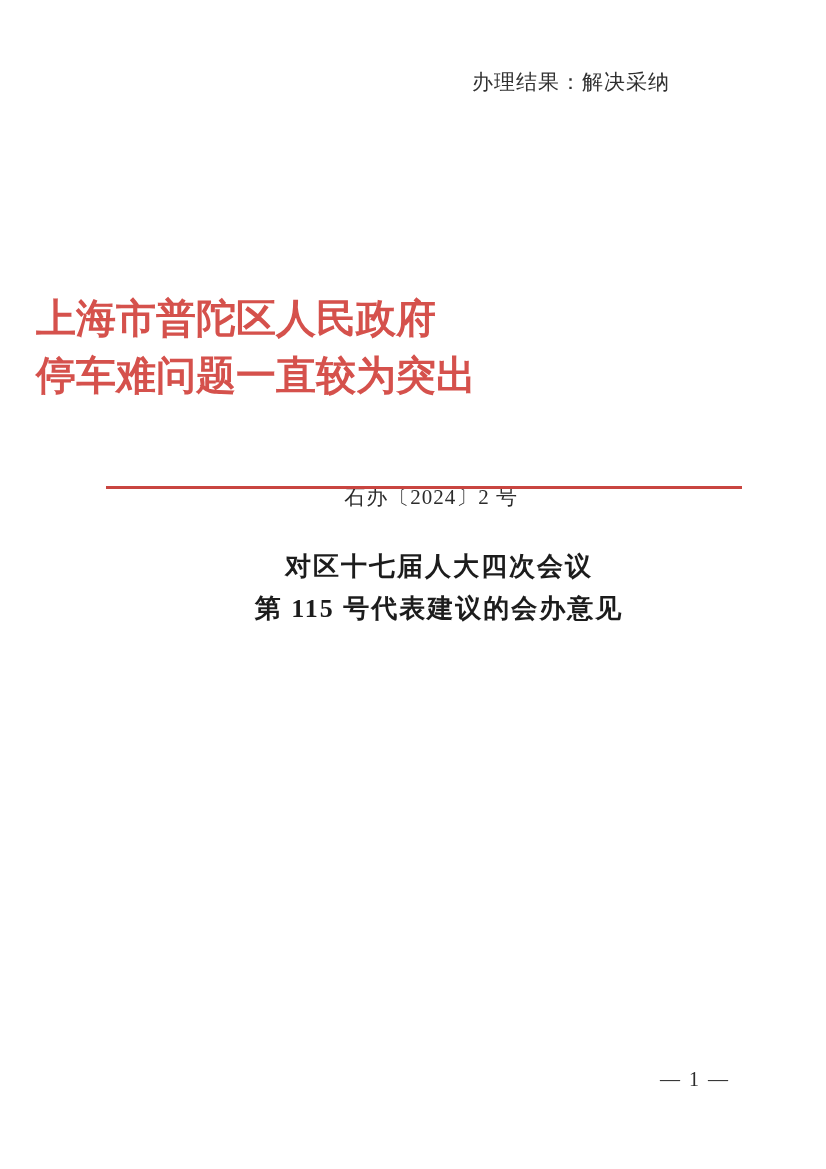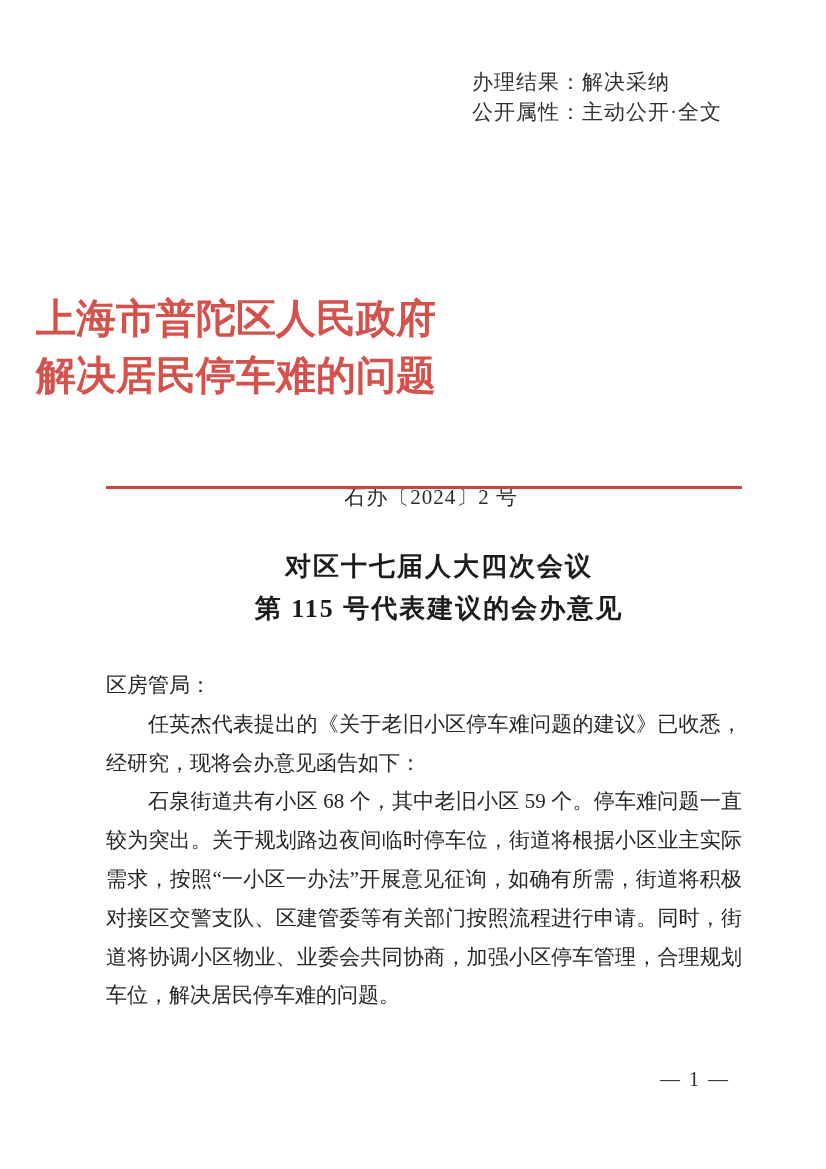--- a/index.html
+++ b/index.html
@@ -117,38 +117,32 @@
     white-space: nowrap;
   }
 </style>
 </head>
 <body>
 
 <div class="page">
 
   <div class="header-meta">
     <div>办理结果：解决采纳</div>
-    <div>公开属性：主动公开·全文</div>
   </div>
 
   <div class="letterhead">
     <div>上海市普陀区人民政府</div>
-    <div>解决居民停车难的问题</div>
+    <div>停车难问题一直较为突出</div>
   </div>
 
   <div class="doc-number">石办〔2024〕2 号</div>
 
   <div class="red-rule"></div>
 
   <h1 class="doc-title">
     <span>对区十七届人大四次会议</span><br>
     <span>第 115 号代表建议的会办意见</span>
   </h1>
 
-  <div class="doc-body">
-    <p>区房管局：</p>
-    <p class="indent">任英杰代表提出的《关于老旧小区停车难问题的建议》已收悉，经研究，现将会办意见函告如下：</p>
-    <p class="indent">石泉街道共有小区 68 个，其中老旧小区 59 个。停车难问题一直较为突出。关于规划路边夜间临时停车位，街道将根据小区业主实际需求，按照“一小区一办法”开展意见征询，如确有所需，街道将积极对接区交警支队、区建管委等有关部门按照流程进行申请。同时，街道将协调小区物业、业委会共同协商，加强小区停车管理，合理规划车位，解决居民停车难的问题。</p>
-  </div>
 
   <div class="page-number">— 1 —</div>
 
 </div>
 
 </body></html>

